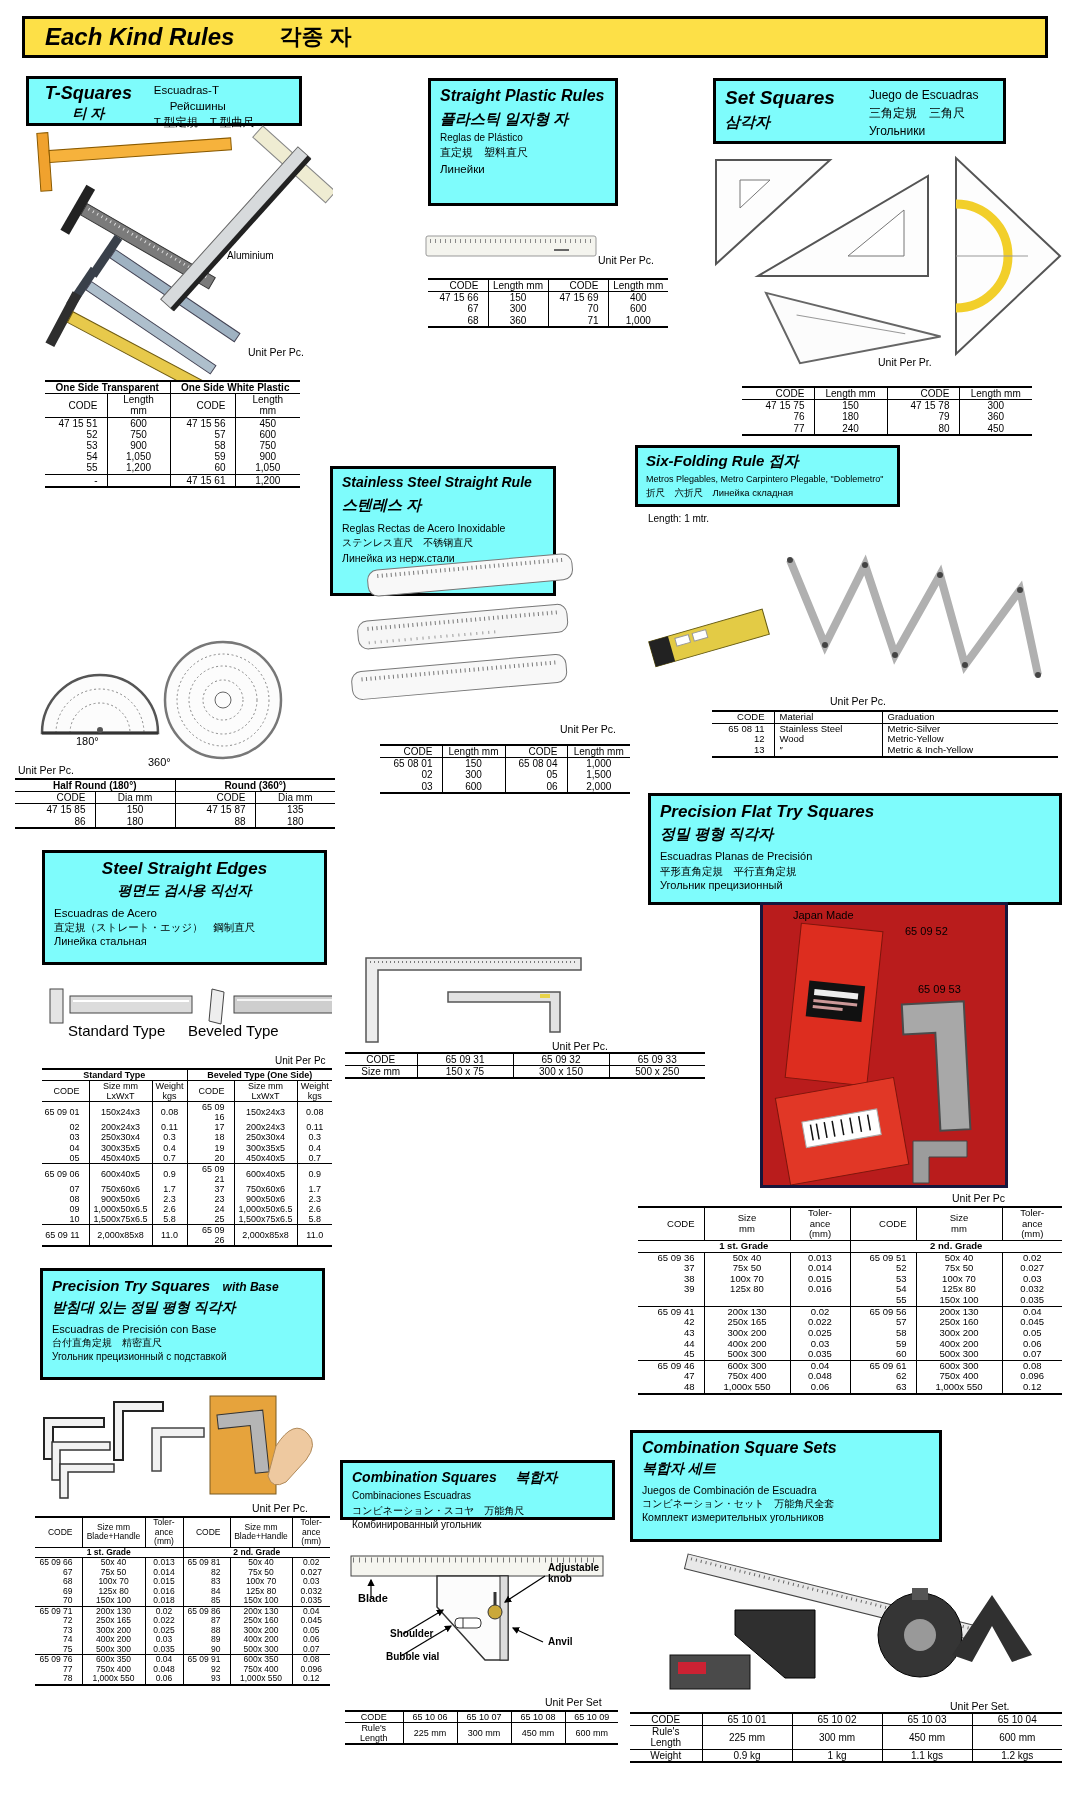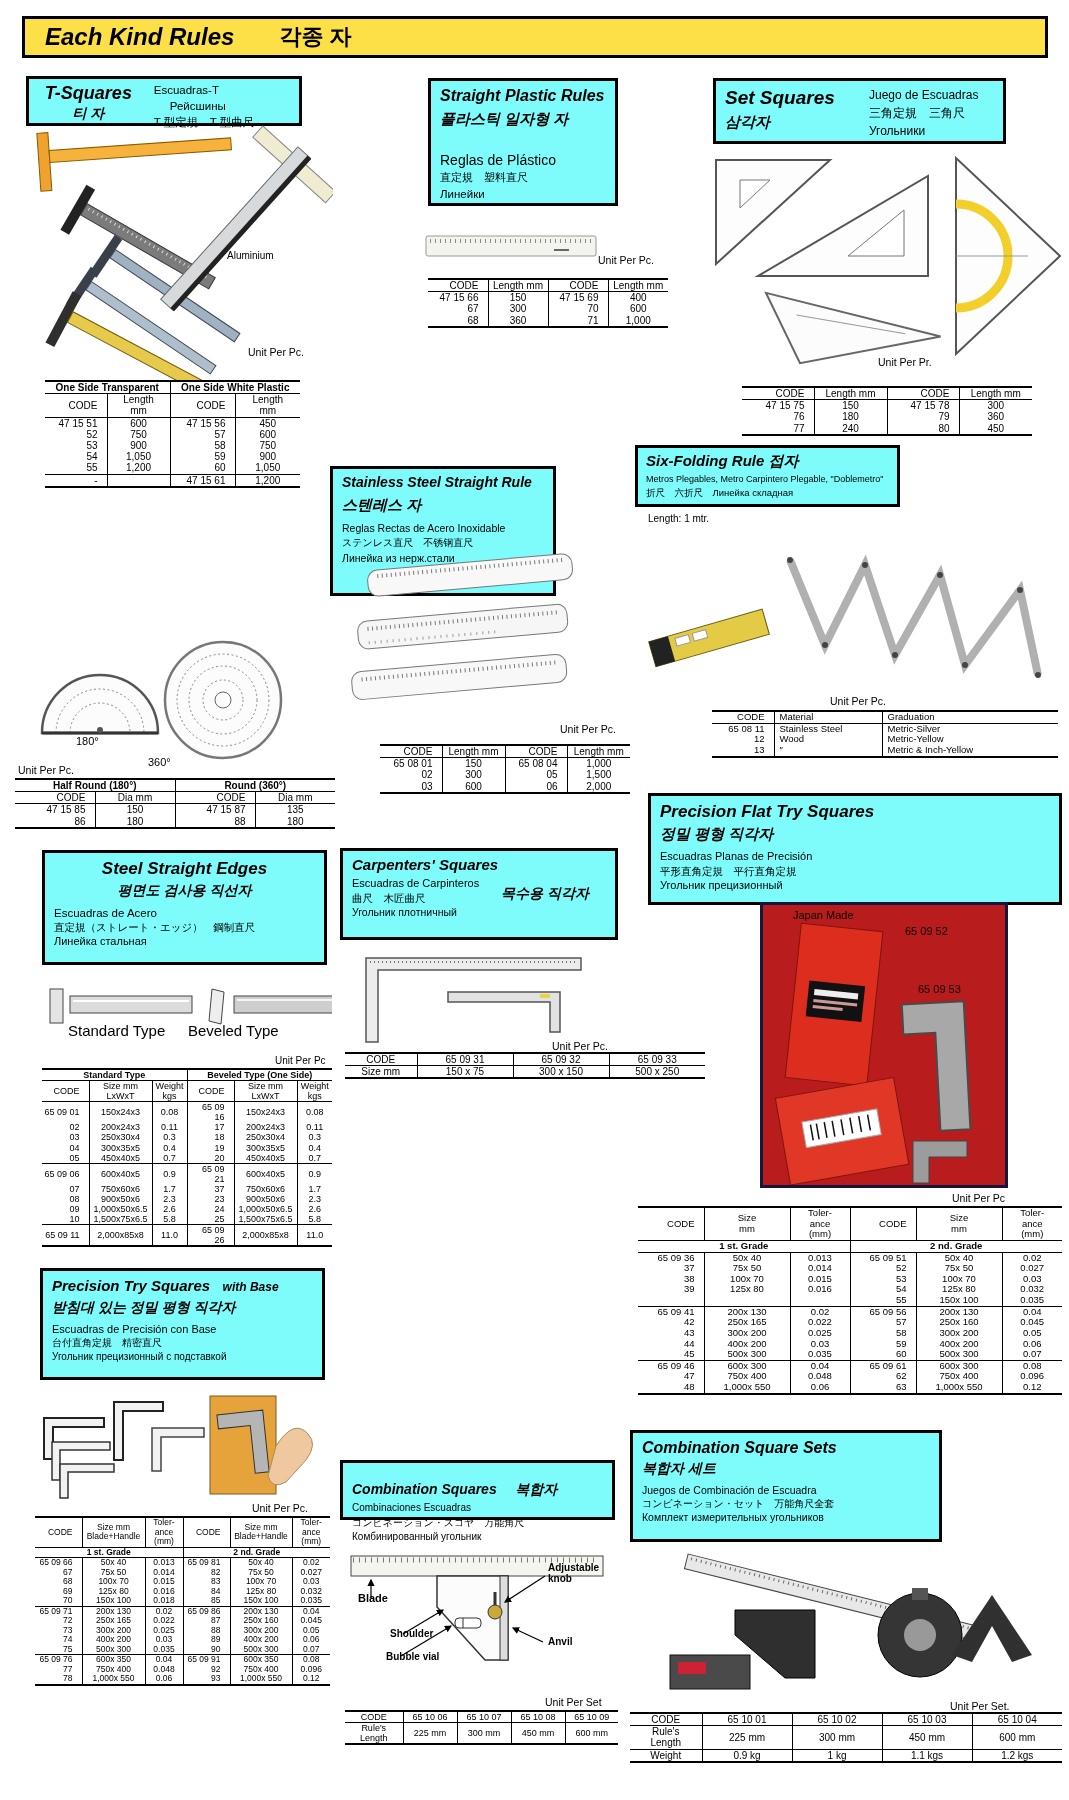--- a/index.html
+++ b/index.html
@@ -138,21 +138,21 @@
           <td class=" a-c"></td>
           <td class=" a-r">47 15 61</td>
           <td class=" a-c">1,200</td>
         </tr>
       </tbody>
     </table>
 
   <div class="secbox" style="left:428px;top:78px;width:190px;height:128px;">
     <div class="ti" style="font-size:16px;">Straight Plastic Rules</div>
     <div class="ti" style="font-size:15px;margin-top:4px;">플라스틱 일자형 자</div>
-    <div style="font-size:14px;margin-top:23px;">Reglas de Plástico</div>
+    <div style="font-size:10px;margin-top:3px;">Reglas de Plástico</div>
     <div style="font-size:11px;margin-top:2px;">直定規　塑料直尺</div>
     <div style="font-size:11.5px;margin-top:2px;">Линейки</div>
   </div>
   <svg class="abs" style="left:424px;top:233px;" width="178" height="28" viewBox="0 0 178 28">
     <rect x="2" y="3" width="170" height="20" rx="2" fill="#f4f4ee" stroke="#999"></rect>
     <line x1="6" y1="8" x2="168" y2="8" stroke="#888" stroke-width="4" stroke-dasharray="1,4"></line>
     <line x1="130" y1="17" x2="145" y2="17" stroke="#666" stroke-width="2"></line>
   </svg>
   <div class="unit" style="left:598px;top:254px;">Unit Per Pc.</div>
   <table class="cat-table fs10" style="left:428px;top:278px;width:240px;">
@@ -558,27 +558,20 @@
           <td class=" a-r">65 09 11</td>
           <td class=" a-c">2,000x85x8</td>
           <td class=" a-c">11.0</td>
           <td class=" a-r">65 09 26</td>
           <td class=" a-c">2,000x85x8</td>
           <td class=" a-c">11.0</td>
         </tr>
       </tbody>
     </table>
 
-  <div class="secbox" style="left:340px;top:848px;width:278px;height:92px;">
-    <div class="ti" style="font-size:15px;">Carpenters' Squares</div>
-    <div style="font-size:11px;margin-top:2px;">Escuadras de Carpinteros</div>
-    <div style="font-size:10.5px;margin-top:1px;">曲尺　木匠曲尺</div>
-    <div style="font-size:10.5px;margin-top:1px;">Угольник плотничный</div>
-    <div class="ti" style="position:absolute;left:158px;top:34px;font-size:14px;">목수용 직각자</div>
-  </div>
   <svg class="abs" style="left:352px;top:948px;" width="262" height="96" viewBox="0 0 262 96">
     <path d="M14,10 h215 v12 h-203 v72 h-12 z" fill="#ececec" stroke="#555" stroke-width="1.5"></path>
     <line x1="18" y1="14" x2="224" y2="14" stroke="#777" stroke-width="2" stroke-dasharray="1,3"></line>
     <path d="M96,44 h112 v40 h-10 v-30 h-102 z" fill="#e2e2e2" stroke="#555" stroke-width="1.5"></path>
     <rect x="188" y="46" width="10" height="4" fill="#e8d34a"></rect>
   </svg>
   <div class="unit" style="left:552px;top:1040px;">Unit Per Pc.</div>
   <table class="cat-table fs10" style="left:345px;top:1052px;width:360px;">
       <colgroup>
         <col style="width: 72px;">
@@ -938,21 +931,21 @@
           <td class=" a-r">78</td>
           <td class=" a-c">1,000x 550</td>
           <td class=" a-c">0.06</td>
           <td class=" a-r">93</td>
           <td class=" a-c">1,000x 550</td>
           <td class=" a-c">0.12</td>
         </tr>
       </tbody>
     </table>
 
-  <div class="secbox" style="left:340px;top:1460px;width:275px;height:60px;padding:16px 9px;">
+  <div class="secbox" style="left:340px;top:1460px;width:275px;height:60px;padding:4px 9px;">
     <div>
       <span class="ti" style="font-size:14px;">Combination Squares</span>
       <span class="ti" style="font-size:14px;margin-left:14px;">복합자</span>
     </div>
     <div style="font-size:10px;margin-top:3px;">Combinaciones Escuadras</div>
     <div style="font-size:10px;margin-top:2px;">コンビネーション・スコヤ　万能角尺</div>
     <div style="font-size:10px;margin-top:2px;">Комбинированный угольник</div>
   </div>
   <svg class="abs" style="left:345px;top:1550px;" width="272" height="148" viewBox="0 0 272 148">
     <defs>

